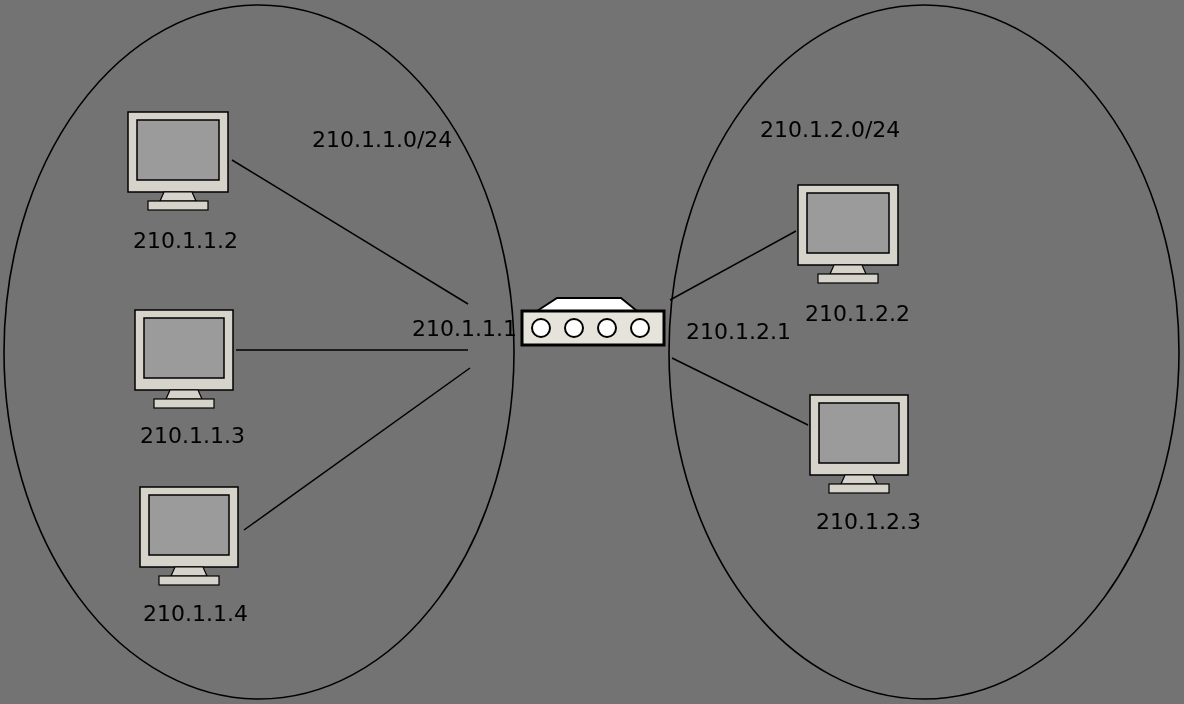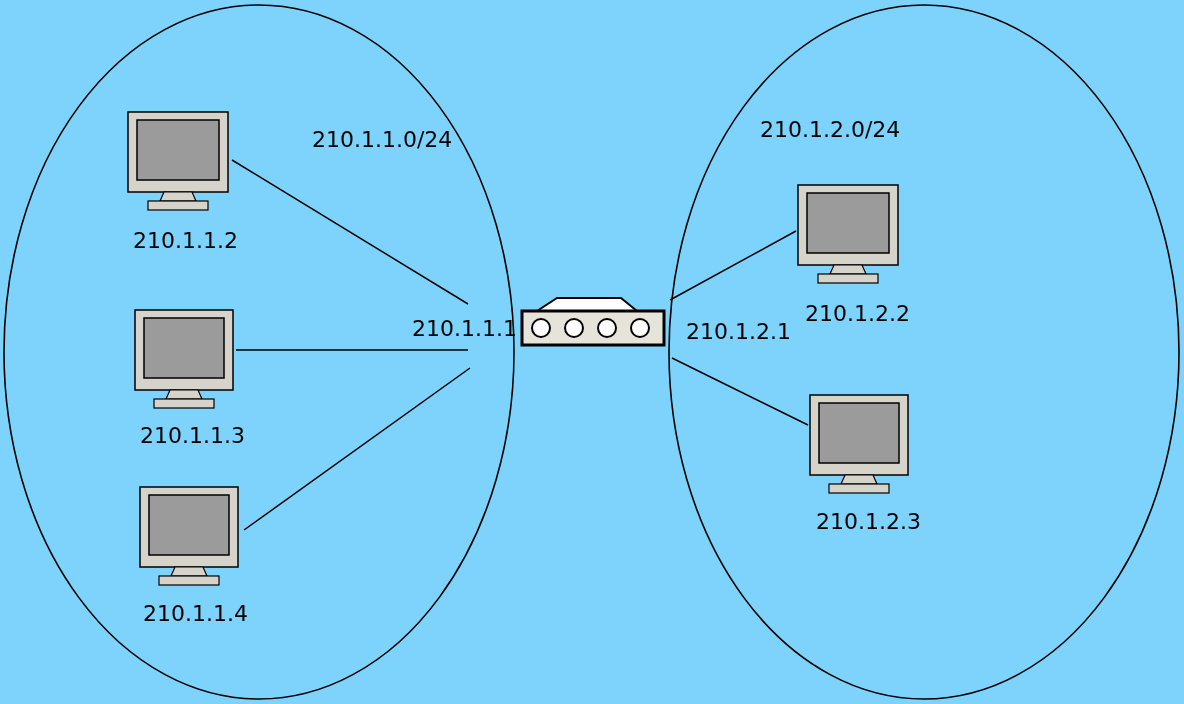--- a/index.html
+++ b/index.html
@@ -4,21 +4,21 @@
 <style>
   html, body {
     margin: 0;
     padding: 0;
     background: #ffffff;
   }
   .stage {
     width: 1184px;
     height: 704px;
     position: relative;
-    background: #7dd3fc;
+    background: #737373;
     overflow: hidden;
   }
   svg text {
     font-family: "DejaVu Sans", "Liberation Sans", sans-serif;
     font-size: 22px;
     fill: #000000;
   }
   .subnet-ellipse {
     fill: none;
     stroke: #000000;

